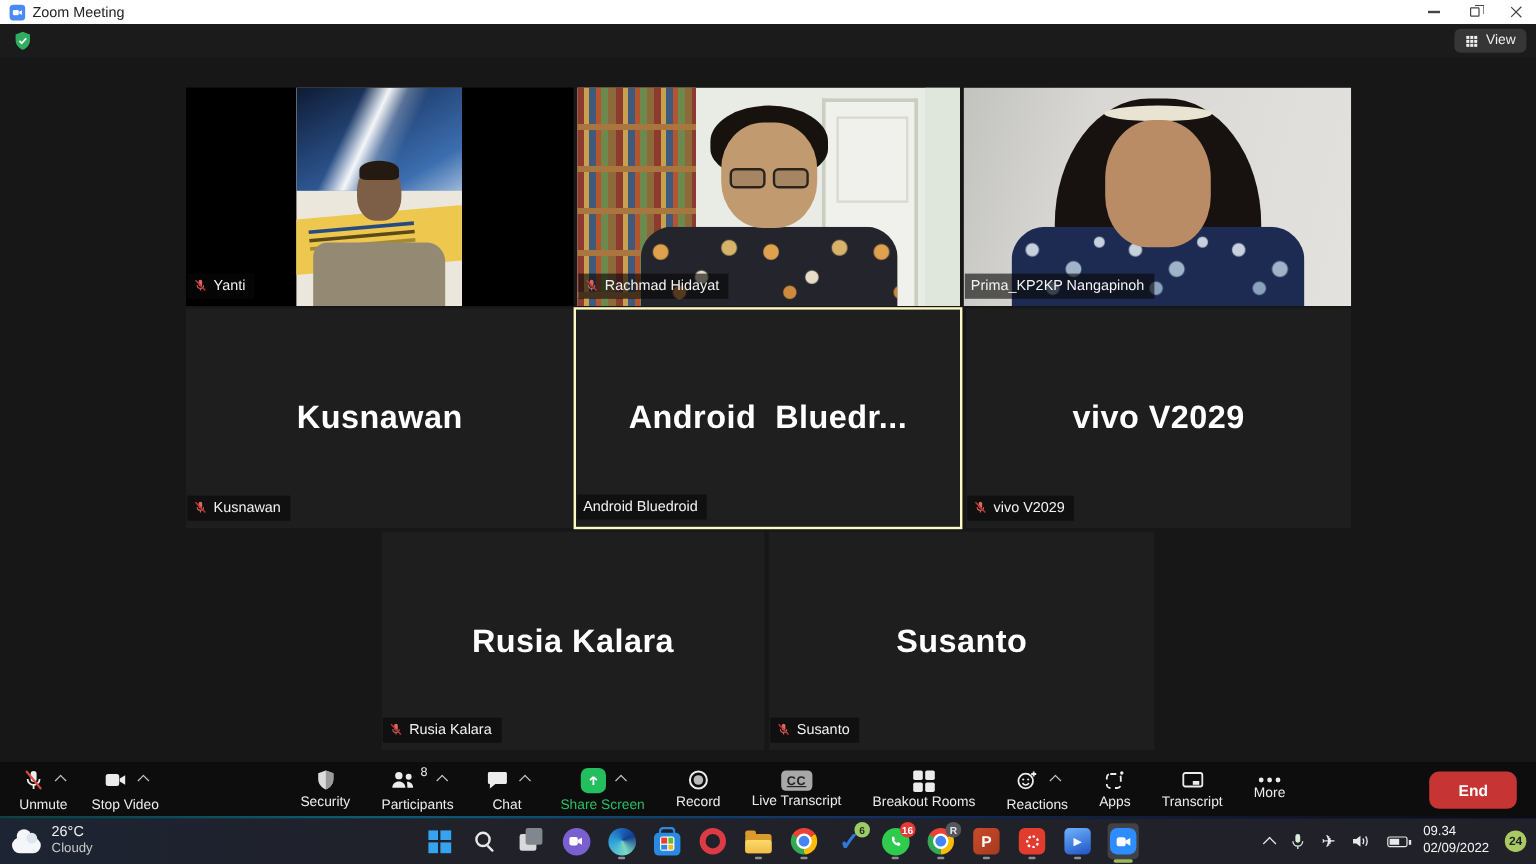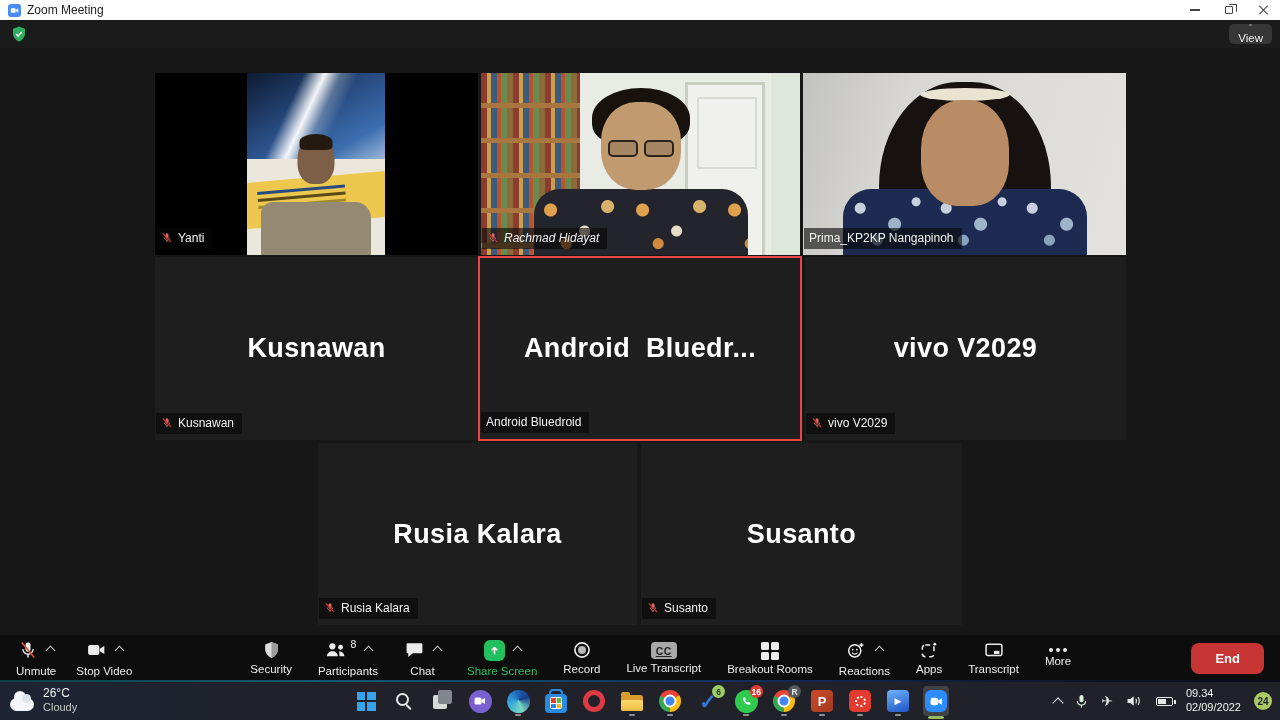--- a/index.html
+++ b/index.html
@@ -16,32 +16,32 @@
   .g-min { width:10px; height:1.5px; background:#444; }
   .g-restore { width:8px; height:8px; border:1.2px solid #444; border-radius:1px; position:relative; }
   .g-restore::before { content:""; position:absolute; top:-3.5px; left:2.5px; width:7px; height:7px; border-top:1.2px solid #444; border-right:1.2px solid #444; border-radius:1px; }
   .g-close { position:relative; width:12px; height:12px; }
   .g-close::before,.g-close::after { content:""; position:absolute; left:5.5px; top:0; width:1.4px; height:12px; background:#444; }
   .g-close::before { transform:rotate(45deg);} .g-close::after { transform:rotate(-45deg);}
 
   
   .subheader { position:absolute; top:20px; left:0; right:0; height:28px; background:#1b1b1b; }
   .shield-wrap { position:absolute; left:10px; top:5px; }
-  .view-btn { position:absolute; right:8px; top:4px; height:20px; background:#363636; border-radius:5px; display:flex; align-items:center; gap:6px; padding:0 9px; color:#efefef; font-size:11.5px;flex-direction:column; }
+  .view-btn { position:absolute; right:8px; top:4px; height:20px; background:#363636; border-radius:5px; display:flex; align-items:center; gap:6px; padding:0 9px; color:#efefef; font-size:11.5px; }
 
   
   .stage { position:absolute; top:48px; left:0; width:1280px; height:587px; background:#171717; overflow:hidden; }
   .tile { position:absolute; background:#1e1e1e; overflow:hidden; }
-  .tile.active { border:2px solid #ef4444; background:#1f1f1f; }
+  .tile.active { border:2px solid #fef9c3; background:#1f1f1f; }
   .center-name { position:absolute; inset:0; display:flex; align-items:center; justify-content:center; color:#ffffff; font-size:27px; font-weight:700; letter-spacing:.4px; white-space:pre; }
   .name-tag { position:absolute; left:1px; bottom:6px; background:rgba(8,8,8,.62); color:#f2f2f2; font-size:12px; padding:3px 8px 4px 5px; display:flex; align-items:center; gap:5px; z-index:5; max-width:96%; white-space:nowrap; }
 
   
   .t1 { left:155px; top:25px;  width:323px; height:182px; background:#000; }
-  .t2 { left:481px; top:25px;  width:319px; height:182px;font-style:italic; }
+  .t2 { left:481px; top:25px;  width:319px; height:182px; }
   .t3 { left:803px; top:25px;  width:323px; height:182px; }
   .t4 { left:155px; top:209px; width:323px; height:183px; }
   .t5 { left:478px; top:208px; width:324px; height:185px; }
   .t6 { left:805px; top:209px; width:321px; height:183px; }
   .t7 { left:318px; top:395px; width:319px; height:182px; }
   .t8 { left:641px; top:395px; width:321px; height:182px; }
 
   
   .yv { position:absolute; left:92px; top:0; width:138px; height:100%; overflow:hidden; background:#ece7dc; }
   .yv-sky { position:absolute; left:0; right:0; top:0; height:47%;

